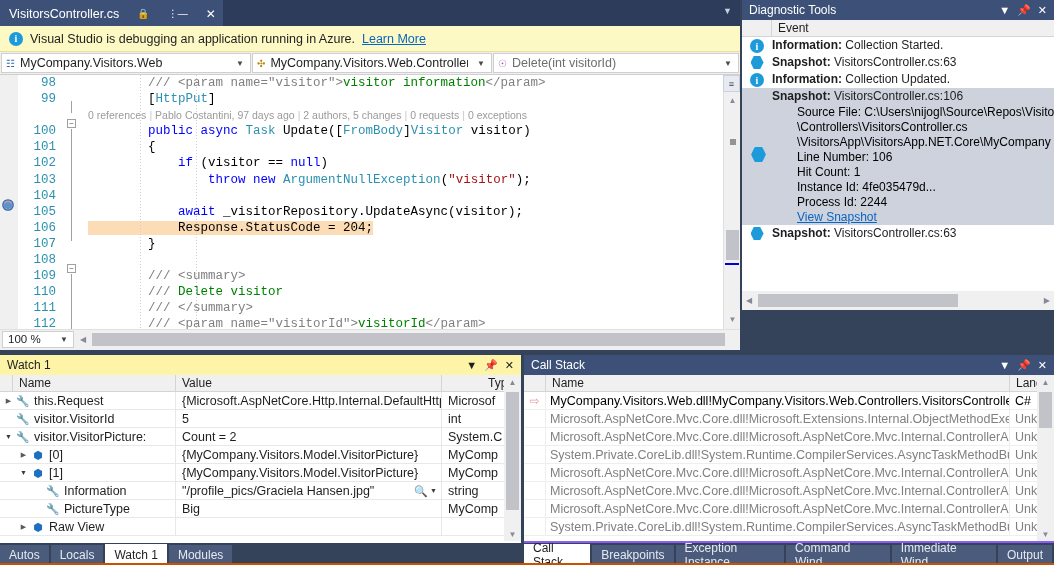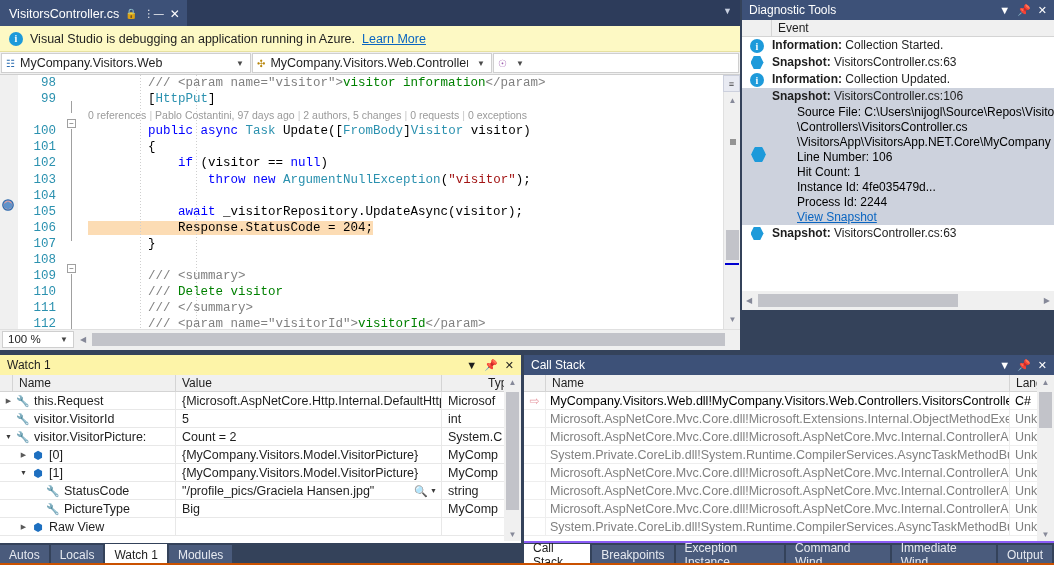--- a/index.html
+++ b/index.html
@@ -30,21 +30,21 @@
             border-bottom:1px solid #d4d4d4; color:#1e1e1e; font-size:12px; }
   .colhdr div { border-right:1px solid #d4d4d4; padding:0 0 0 6px;
                 display:flex; align-items:center; overflow:hidden; white-space:nowrap;}
 
   
   #editor-wrap { position:absolute; left:0; top:0; width:740px; height:350px; background:#f0f0f0; }
 
   
   #tabstrip { position:relative; height:26px; background:#2d3c5b; display:flex; align-items:flex-end; }
   .doc-tab {
-    height:26px; display:flex; align-items:center; gap:6px;
+    height:26px; display:flex; align-items:center; gap:18px;
     padding:0 7px 0 9px; color:#ffffff; background:#3d5178; font-size:12.5px;
     border-top:1px solid #3d5178;
   }
   .doc-tab .tabname { color:#fff; }
   .tab-ico { font-size:10px; opacity:.95; }
   .tab-x { font-size:12px; font-weight:300; }
   #tabstrip-right { margin-left:auto; color:#c8d0e0; padding:0 8px 4px 0; font-size:9px; align-self:center;}
 
   
   #infobar {
@@ -209,20 +209,21 @@
         <span class="nv-txt">MyCompany.Visitors.Web</span>
         <span class="nv-car">▼</span>
       </div>
       <div class="navsel" id="nav2">
         <span class="nv-ico" style="color:#b8860b">✣</span>
         <span class="nv-txt">MyCompany.Visitors.Web.Controllers.\</span>
         <span class="nv-car">▼</span>
       </div>
       <div class="navsel" id="nav3">
         <span class="nv-ico" style="color:#a05fb0">☉</span>
+        <span class="nv-txt">Delete(int visitorId)</span>
         <span class="nv-car">▼</span>
       </div>
     </div>
 
     <div id="codearea">
       <div id="gutter-bp">
         <div class="snappt" style="top:123px;">
           <svg width="14" height="14" viewBox="0 0 14 14">
             <circle cx="6" cy="7" r="5.2" fill="#d6a0a8" stroke="#2b6cb0" stroke-width="1.3"></circle>
             <path d="M6 3.5 L10 5.7 L10 9.3 L6 11.5 L2 9.3 L2 5.7 Z" fill="#4a8fd0" opacity=".85"></path>
@@ -431,21 +432,21 @@
             </div>
             <div class="wc-val">
               <span>{MyCompany.Visitors.Model.VisitorPicture}</span>
             </div>
             <div class="wc-type">MyComp</div>
           </div>
           <div class="wrow">
             <div class="wc-name" style="padding-left: 32px;">
               <span class="tri">&nbsp;</span>
               <span class="wicon wrench">🔧</span>
-              <span style="padding-left: 3px;">StatusCode</span>
+              <span style="padding-left: 3px;">Information</span>
             </div>
             <div class="wc-val">
               <span>"/profile_pics/Graciela Hansen.jpg"</span>
               <span class="mag">
                 <span style="font-size: 11px;">🔍</span>
                 <span style="font-size: 7px;">▼</span>
               </span>
             </div>
             <div class="wc-type">string</div>
           </div>

